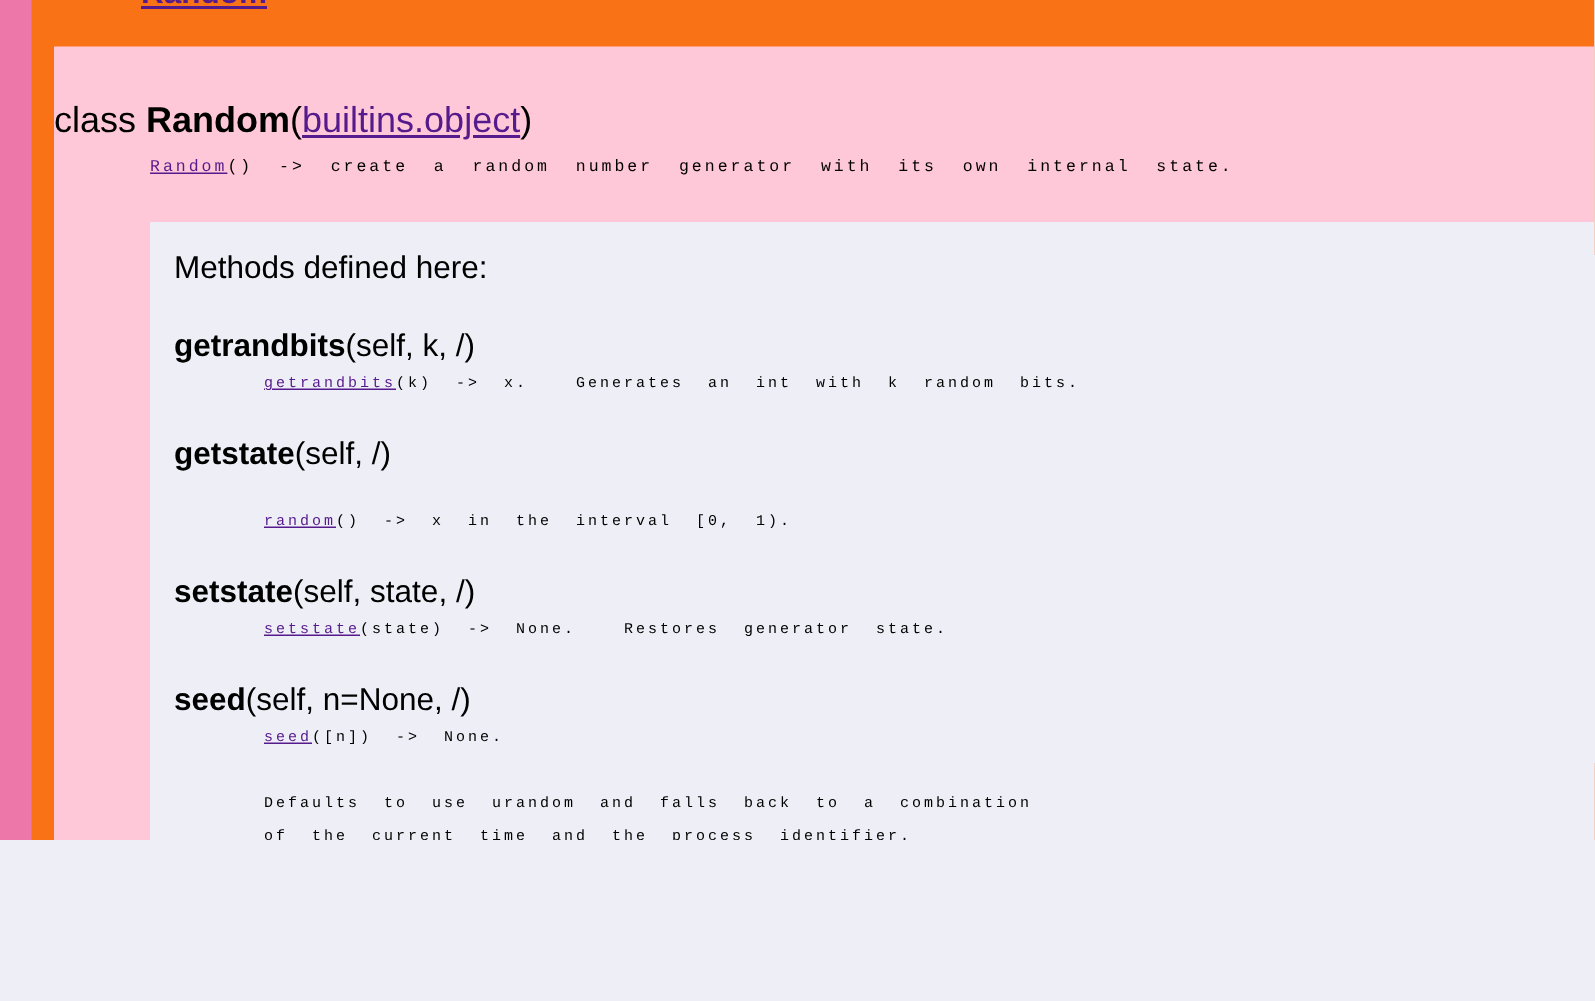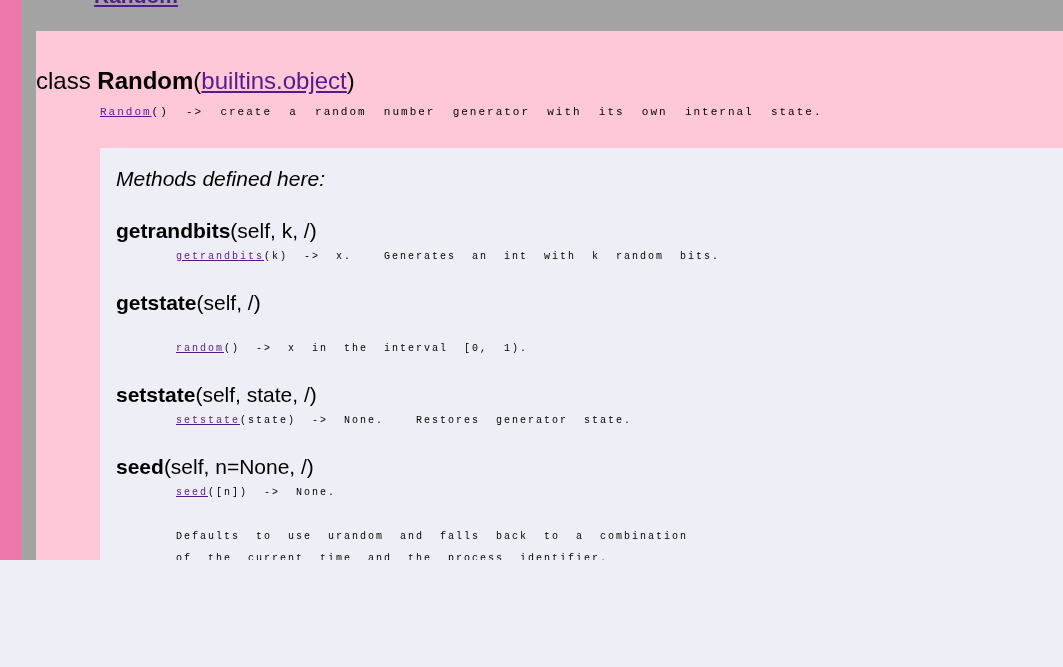--- a/index.html
+++ b/index.html
@@ -14,21 +14,21 @@
   body {
     font-family: "Liberation Sans", sans-serif;
     color: #000000;
   }
 
   
   #page {
     position: relative;
     width: 1063px;
     height: 560px;
-    background: #a3a3a3;
+    background: #f97316;
     overflow: hidden;
   }
 
   
   #left-bar {
     position: absolute;
     left: 0;
     top: 0;
     width: 21px;
     height: 667px;
@@ -112,21 +112,20 @@
     padding: 12px 0 0 16px;
     overflow: hidden;
   }
 
   .section-title {
     font-size: 21px;
     line-height: 26px;
     font-weight: normal;
     color: #000000;
     margin: 6px 0 26px 0;
-    font-style: italic;
   }
 
   .method { margin: 0 0 22px 0; }
 
   .method-sig {
     font-size: 21px;
     line-height: 26px;
     color: #000000;
     white-space: nowrap;
     margin: 0 0 2px 0;

